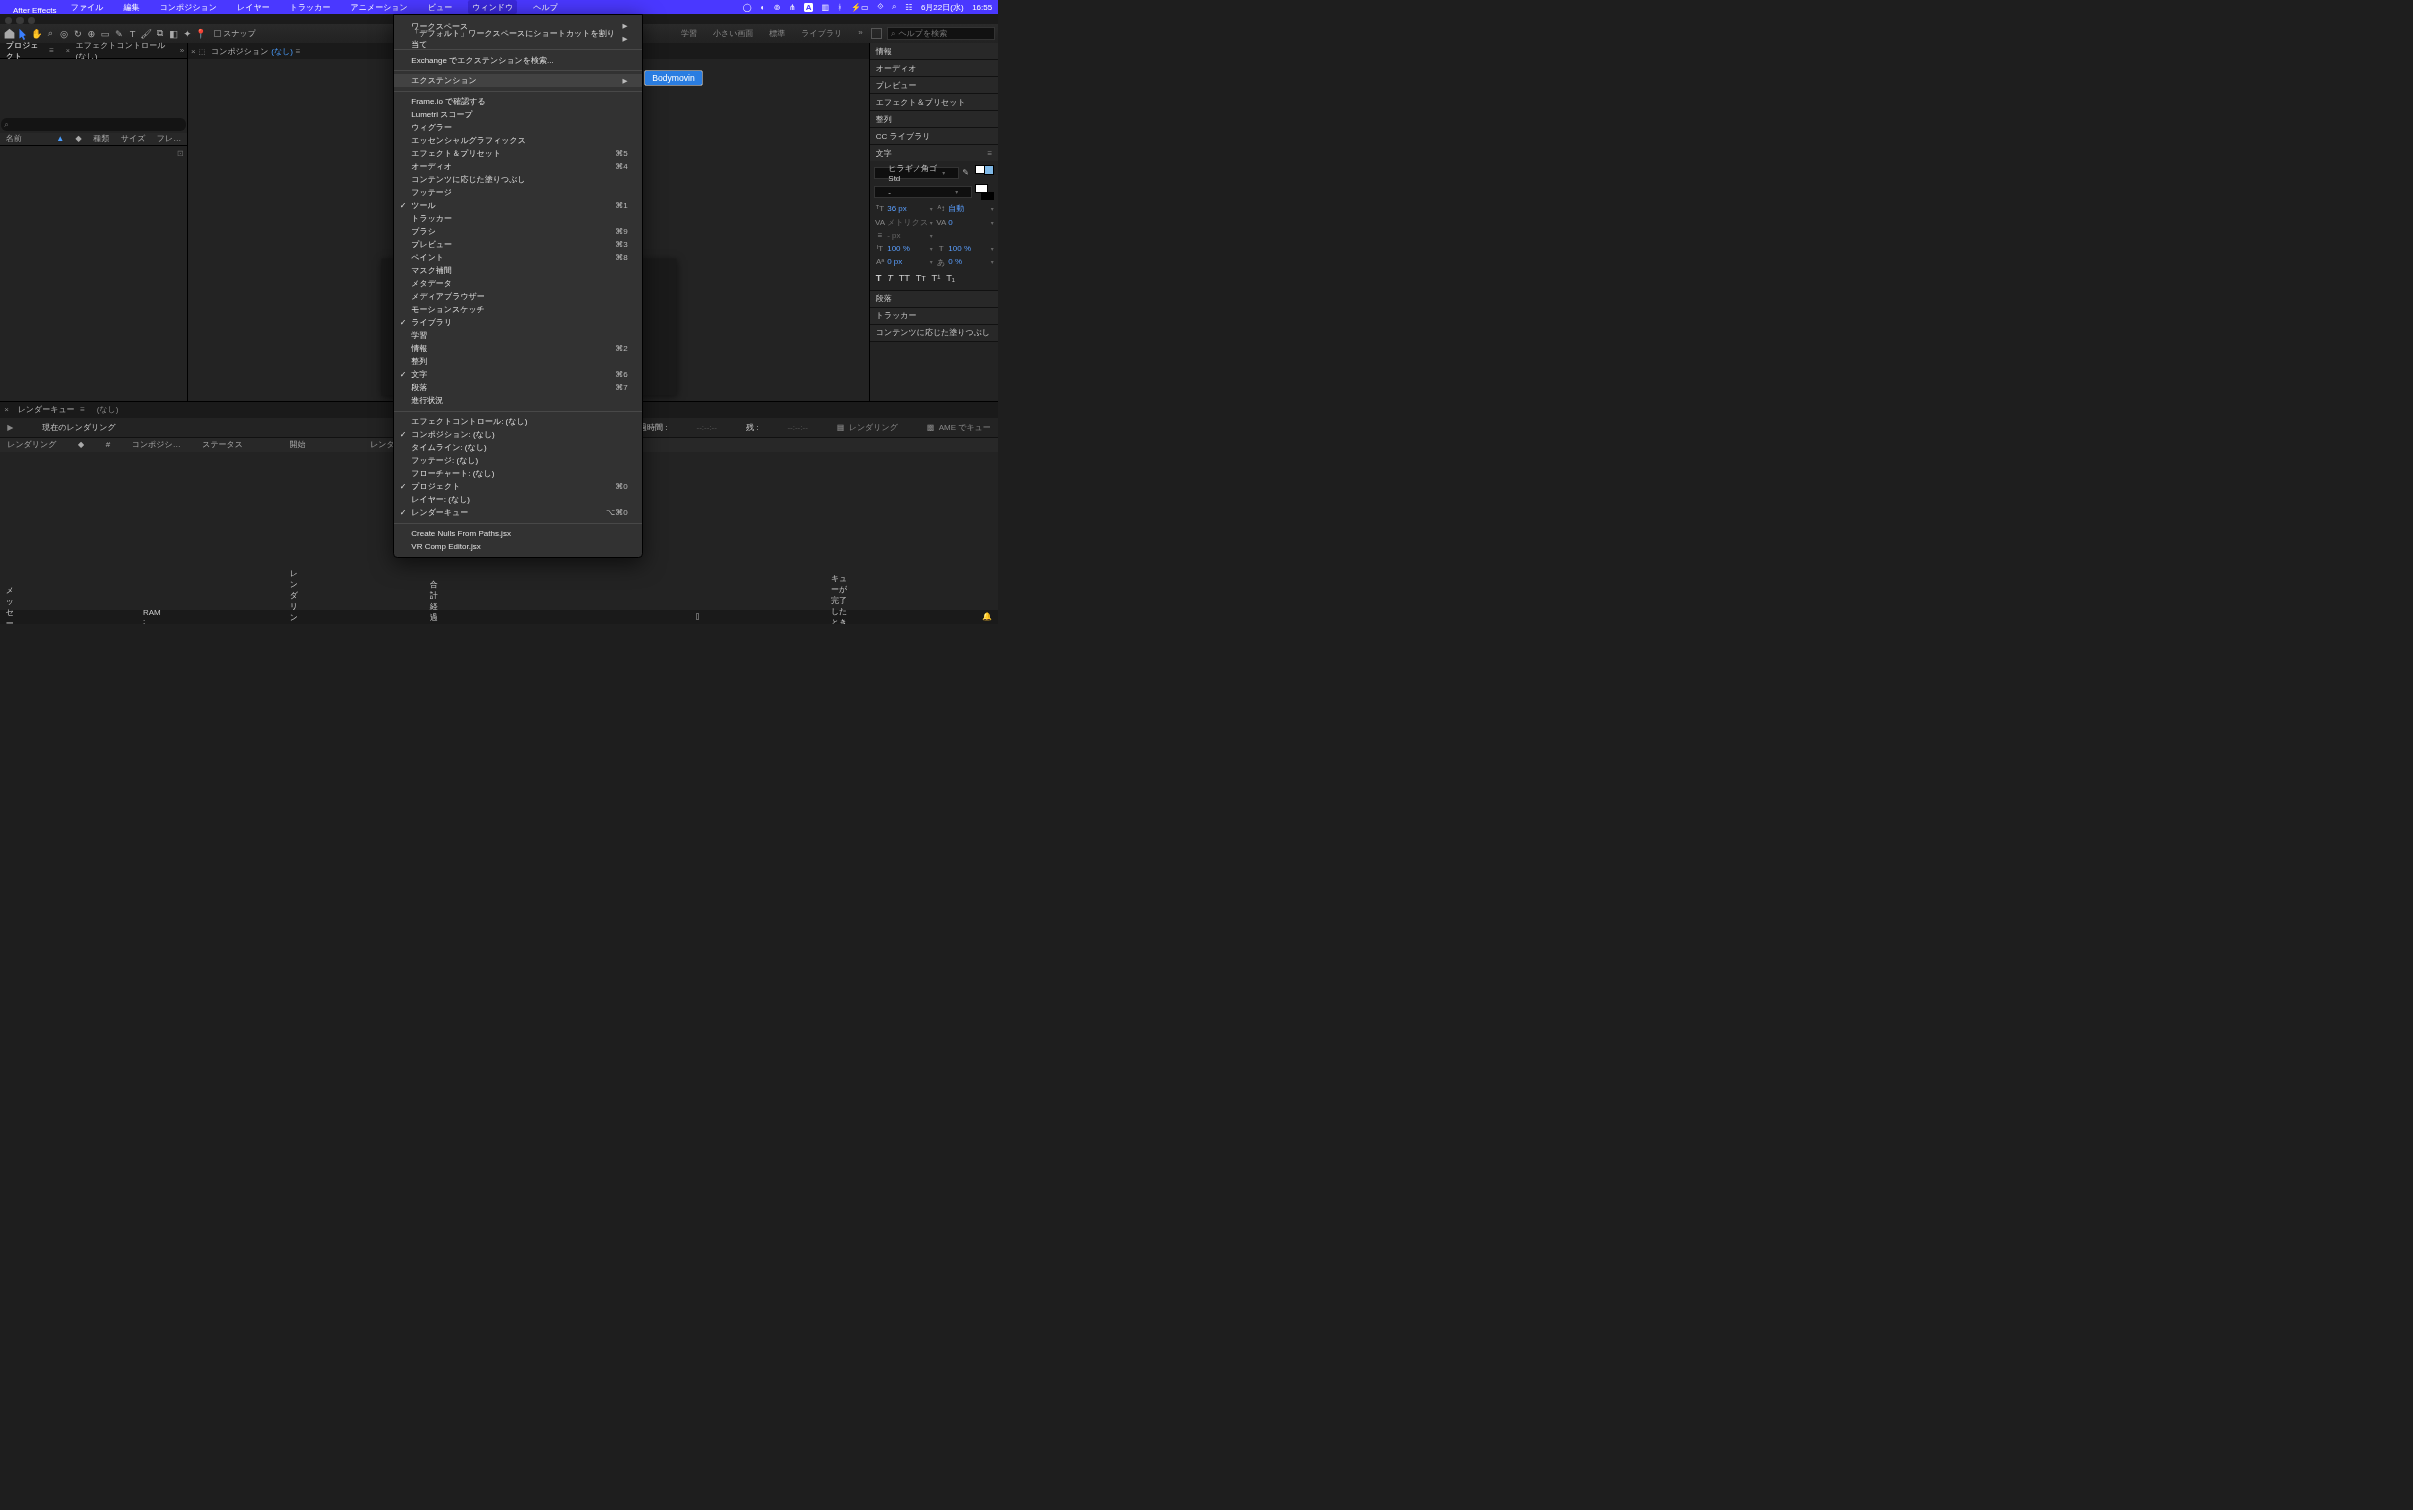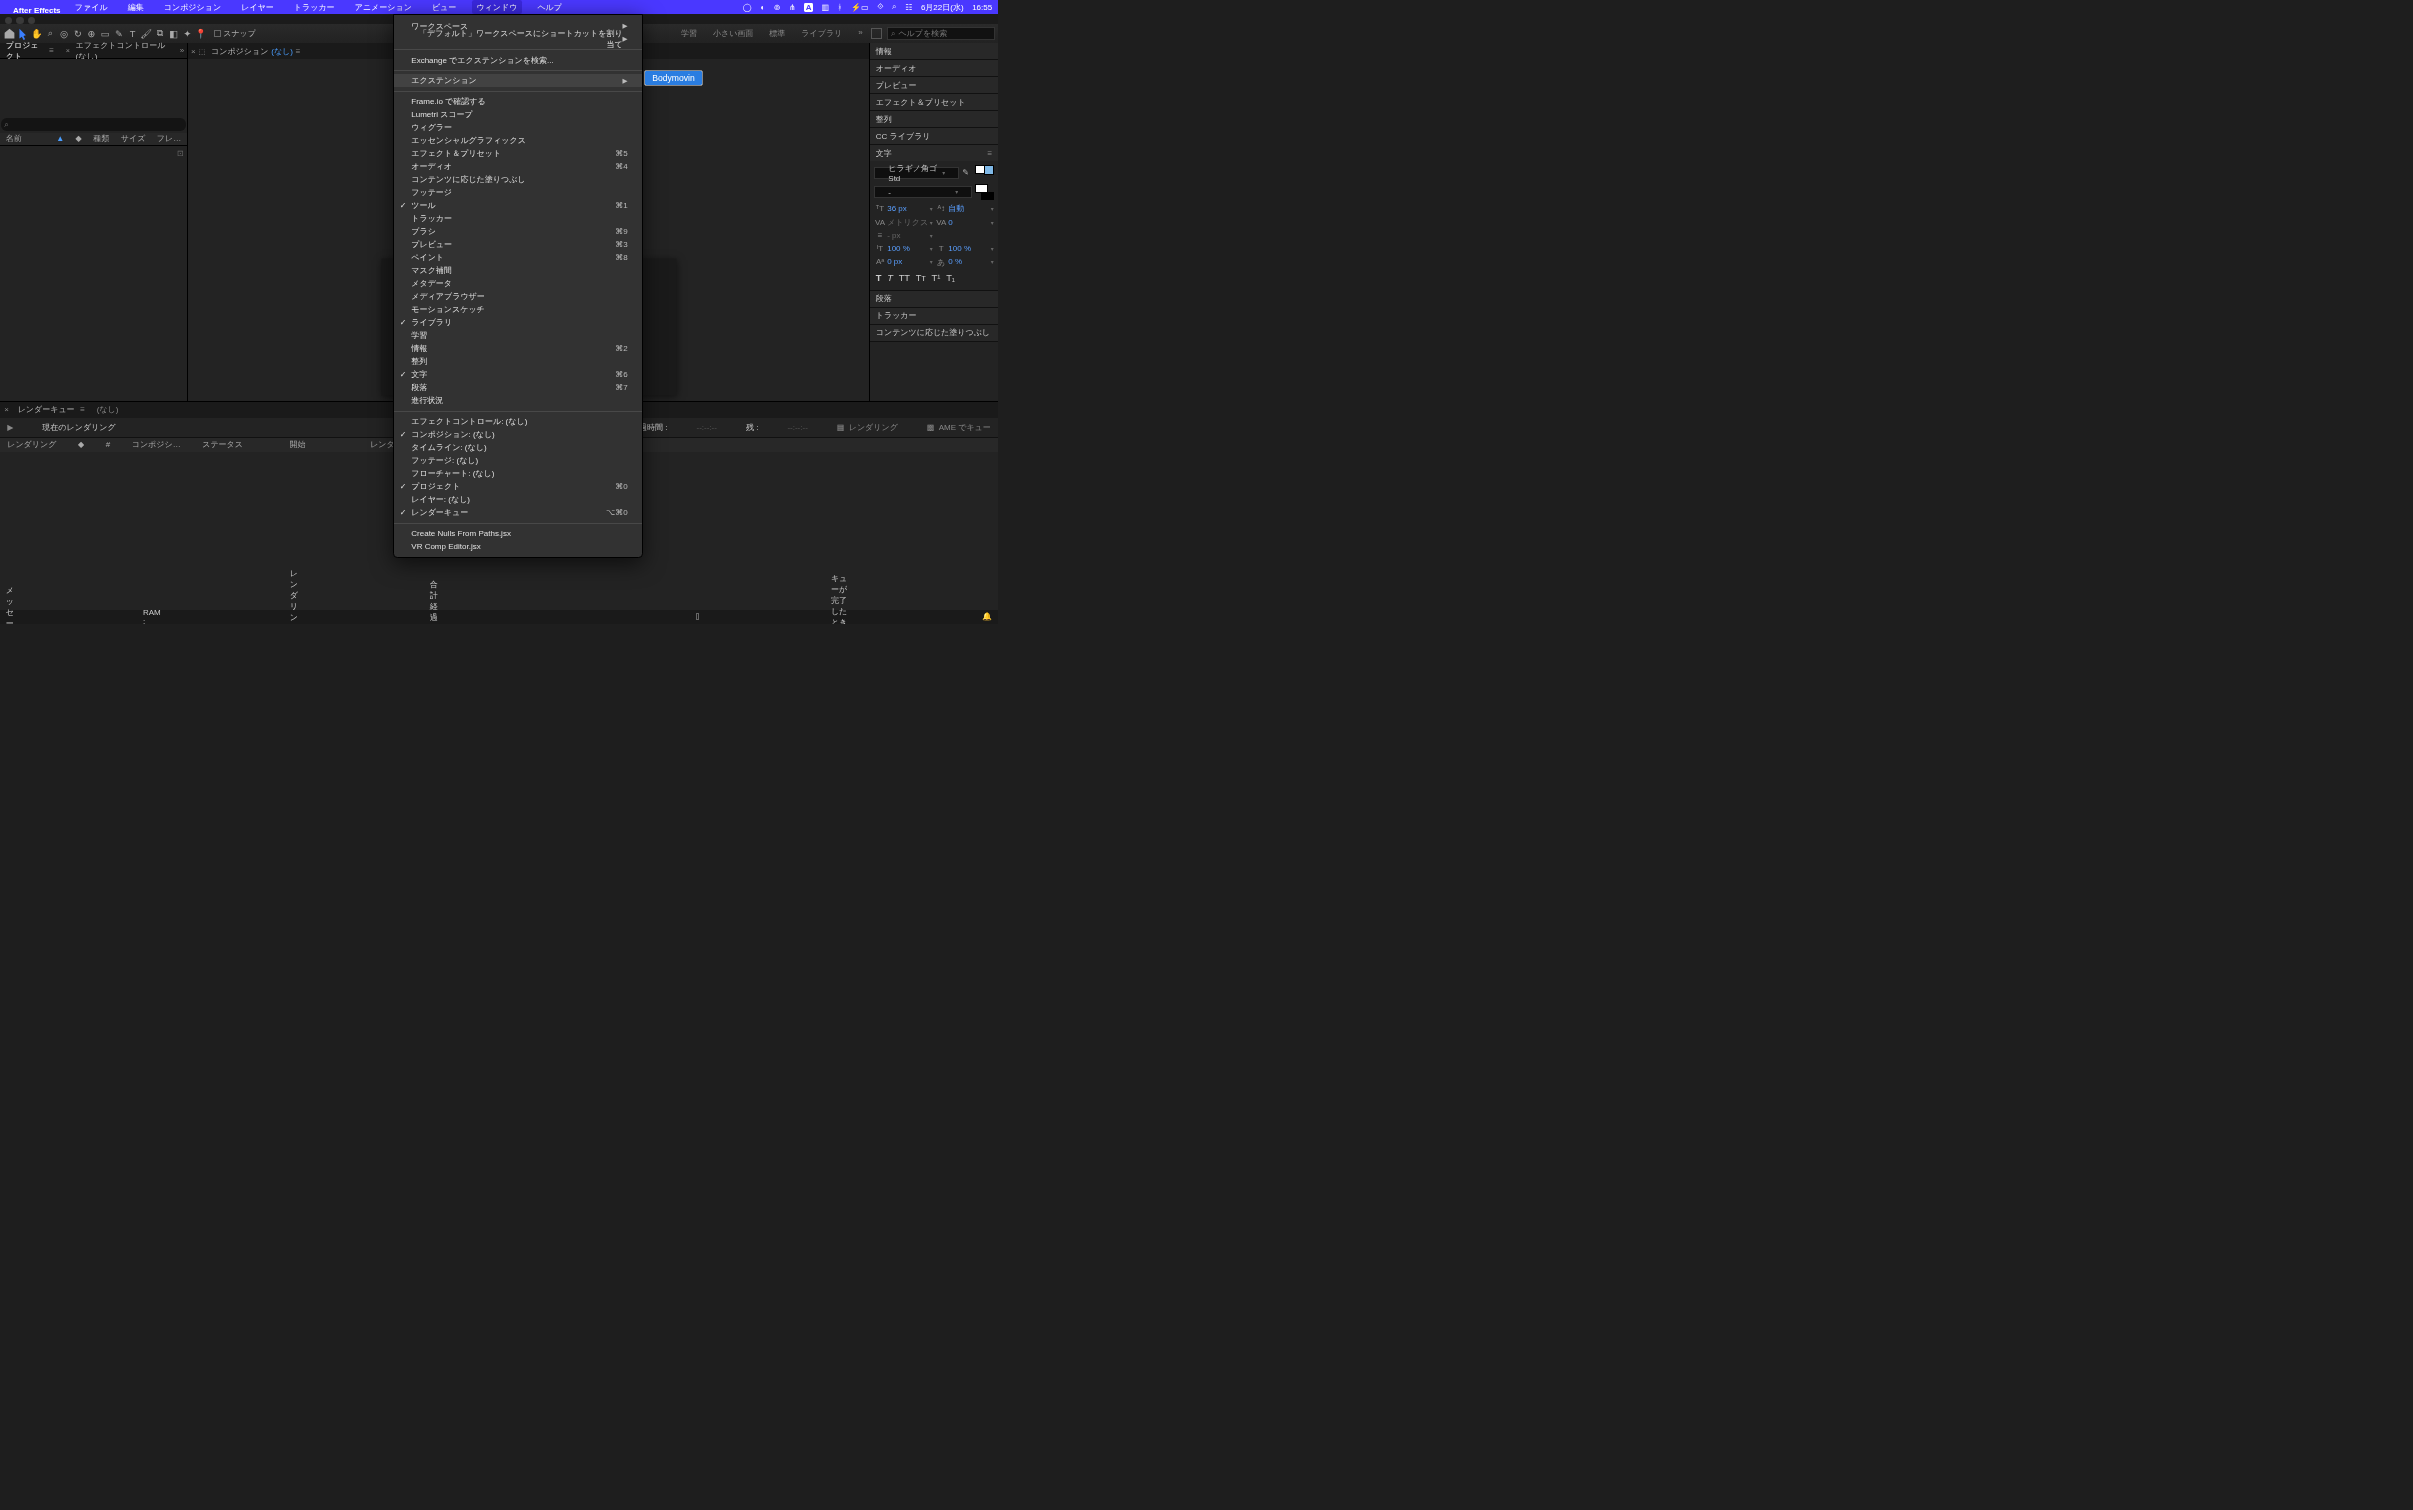--- a/index.html
+++ b/index.html
@@ -1,21 +1,21 @@
 <!DOCTYPE html>
 <html><head>
 <meta charset="utf-8">
 <style>
 * { margin:0; padding:0; box-sizing:border-box; font-family:"Hiragino Kaku Gothic Pro","Helvetica Neue",sans-serif; font-size:8px; user-select:none; }
 body { background:#1e1e1e; color:#ccc; width:998px; height:624px; overflow:hidden; position:relative; }
 
 
 .mac-menubar { height:14.4px; background:linear-gradient(#4a38ff,#4a38ff); display:flex; align-items:center; color:#fff; padding:0 5.8px; font-size:8.6px; }
 .mac-menubar .apple { margin-right:7.2px; }
-.mac-menubar .app-name { font-weight:bold; margin-right:10px;margin-top:6px; }
+.mac-menubar .app-name { font-weight:normal; margin-right:10px;margin-top:6px; }
 .mac-menubar .mitem { margin-right:11.5px; cursor:default; padding:1.4px 4.3px; border-radius:2.2px; }
 .mac-menubar .mitem.active { background:#3a28dd; }
 .mac-menubar .spacer { flex:1; }
 .mac-menubar .status { display:flex; gap:8.6px; align-items:center; }
 .mac-menubar .status span { font-size:8px; }
 
 
 .win-traffic { height:10px; padding:2.2px 5px 0; display:flex; gap:4.3px; background:#1b1b1b;}
 .traffic-dot { width:7.2px; height:7.2px; border-radius:50%; }
 .traffic-red{background:#3a3a3a}.traffic-yel{background:#3a3a3a}.traffic-grn{background:#3a3a3a}
@@ -98,21 +98,21 @@
 .rq-bar .btn{display:flex;align-items:center;gap:4.3px;color:#888;}
 .rq-cols{height:14.4px;display:flex;align-items:center;padding:0 7.2px;gap:21.6px;background:#282828;color:#aaa;}
 .rq-body{flex:1;background:#232323;}
 .rq-foot{height:14.4px;display:flex;align-items:center;padding:0 5.8px;gap:129px;background:#1a1a1a;color:#ccc;}
 .rq-foot .spacer{flex:1;}
 .rq-foot .cb{width:7.2px;height:7.2px;border:0.7px solid #666;margin-right:2.9px;}
 .rq-foot .bell{color:#888;margin-left:2.9px;}
 
 
 .dropdown{position:absolute;left:393px;top:14.4px;width:250px;background:#323232;border:0.7px solid #000;border-radius:0 0 4.3px 4.3px;box-shadow:0 5.8px 21.6px rgba(0,0,0,.6);padding:4.3px 0;z-index:100;}
-.dd-item{height:13px;display:flex;align-items:center;padding:0 14.4px 0 17.3px;color:#e0e0e0;position:relative;font-size:8.6px;text-align:right;}
+.dd-item{height:13px;display:flex;align-items:center;padding:0 14.4px 0 17.3px;color:#e0e0e0;position:relative;font-size:8.6px;}
 .dd-item.hl{background:#424242;}
 .dd-item .chk{position:absolute;left:5.8px;}
 .dd-item .sc{margin-left:auto;color:#bbb;}
 .dd-item .arr{margin-left:auto;color:#bbb;}
 .dd-sep{height:0.7px;background:#484848;margin:3.6px 0;}
 
 
 .submenu{position:absolute;left:644px;top:70px;background:#fff;border:0.7px solid #888;border-radius:2.2px;padding:0;z-index:101;}
 .submenu .si{padding:2.2px 7.2px;background:#2a7de1;color:#fff;font-size:8.6px;border-radius:1.4px;}
 

